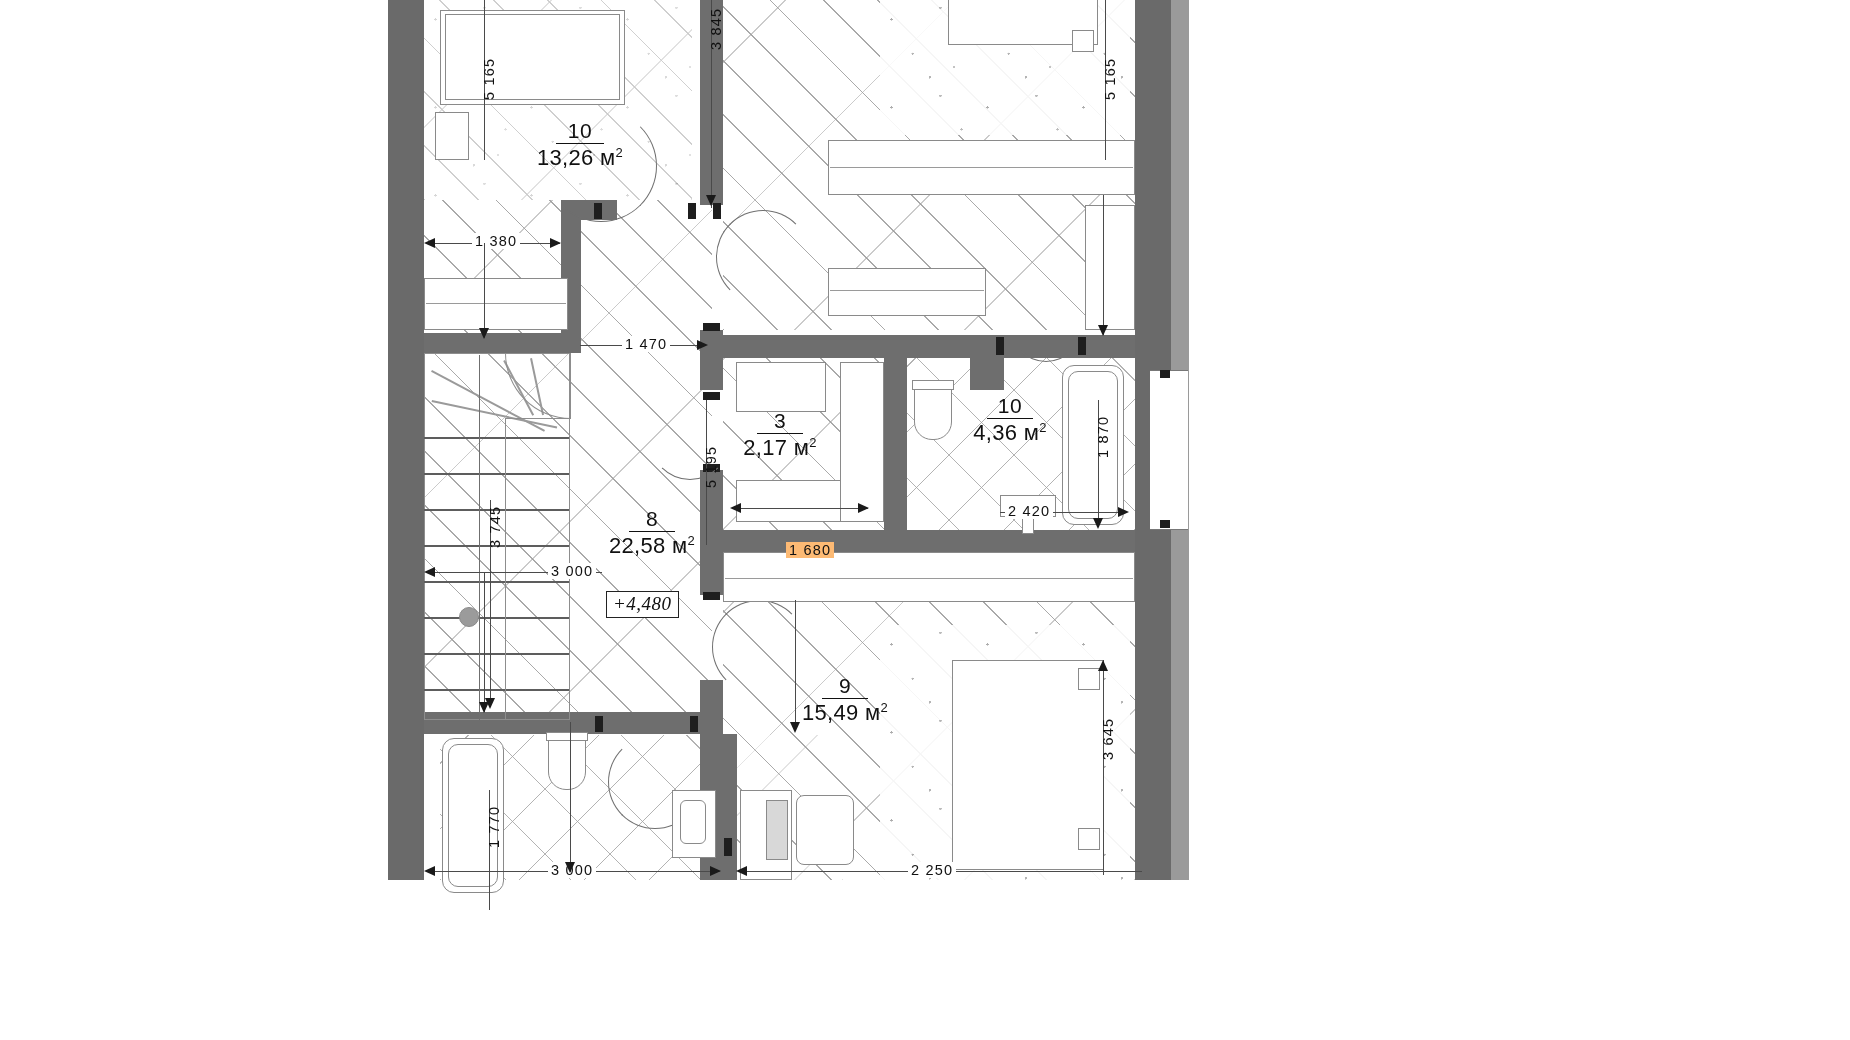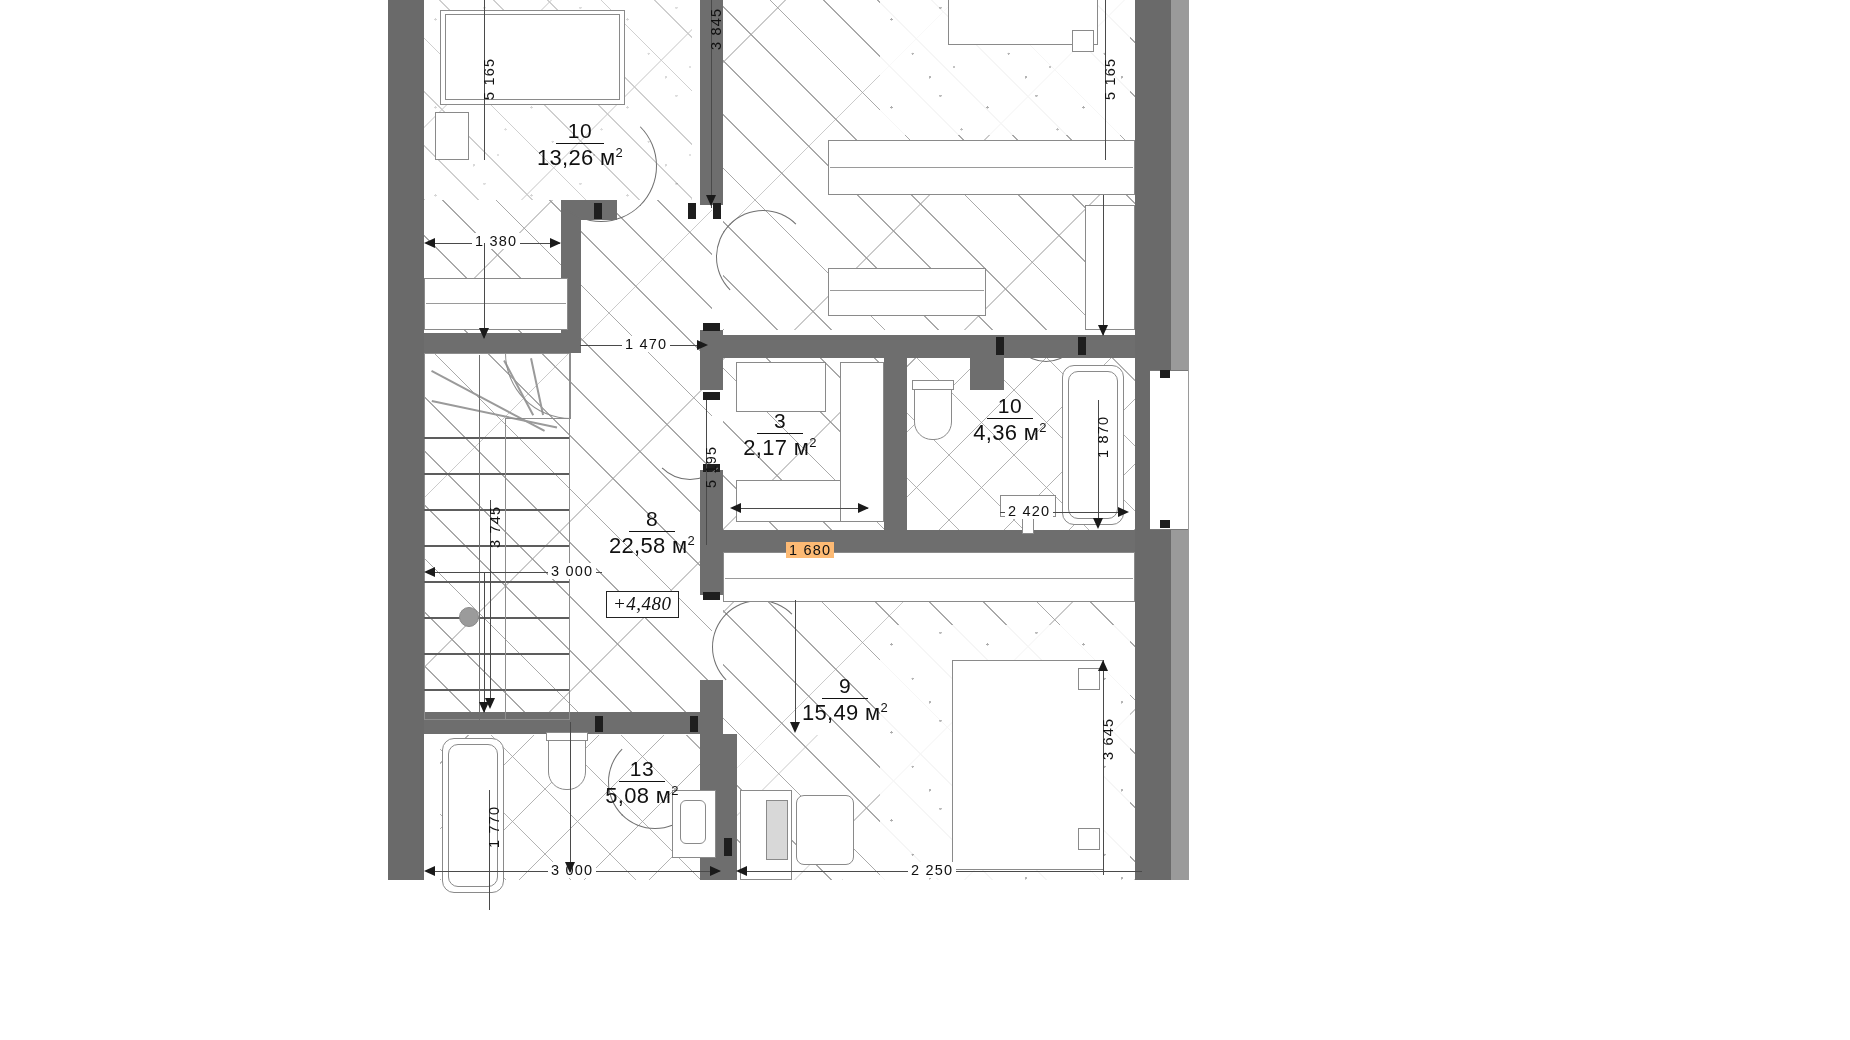--- a/index.html
+++ b/index.html
@@ -235,25 +235,20 @@
     <span class="bar" style="width:46px;"></span>
     <span class="area"><span>22,58</span> <span>м</span><sup>2</sup></span>
   </div>
 
   <div class="rmlabel" style="left:765px;top:675px;width:160px;">
     <span class="num">9</span>
     <span class="bar" style="width:46px;"></span>
     <span class="area"><span>15,49</span> <span>м</span><sup>2</sup></span>
   </div>
 
-  <div class="rmlabel" style="left:562px;top:758px;width:160px;">
-    <span class="num">13</span>
-    <span class="bar" style="width:46px;"></span>
-    <span class="area"><span>5,08</span> <span>м</span><sup>2</sup></span>
-  </div>
 
   <div class="elev" style="left:606px;top:591px;">+4,480</div>
 
   <div class="dimline v" style="left:484px;top:0;width:1px;height:160px;"></div>
   <div class="dim v" style="left:481px;top:100px;">5 165</div>
 
   <div class="dimline v" style="left:1105px;top:0;width:1px;height:160px;"></div>
   <div class="dim v" style="left:1102px;top:100px;">5 165</div>
 
   <div class="dimline v" style="left:711px;top:0;width:1px;height:208px;"></div>

